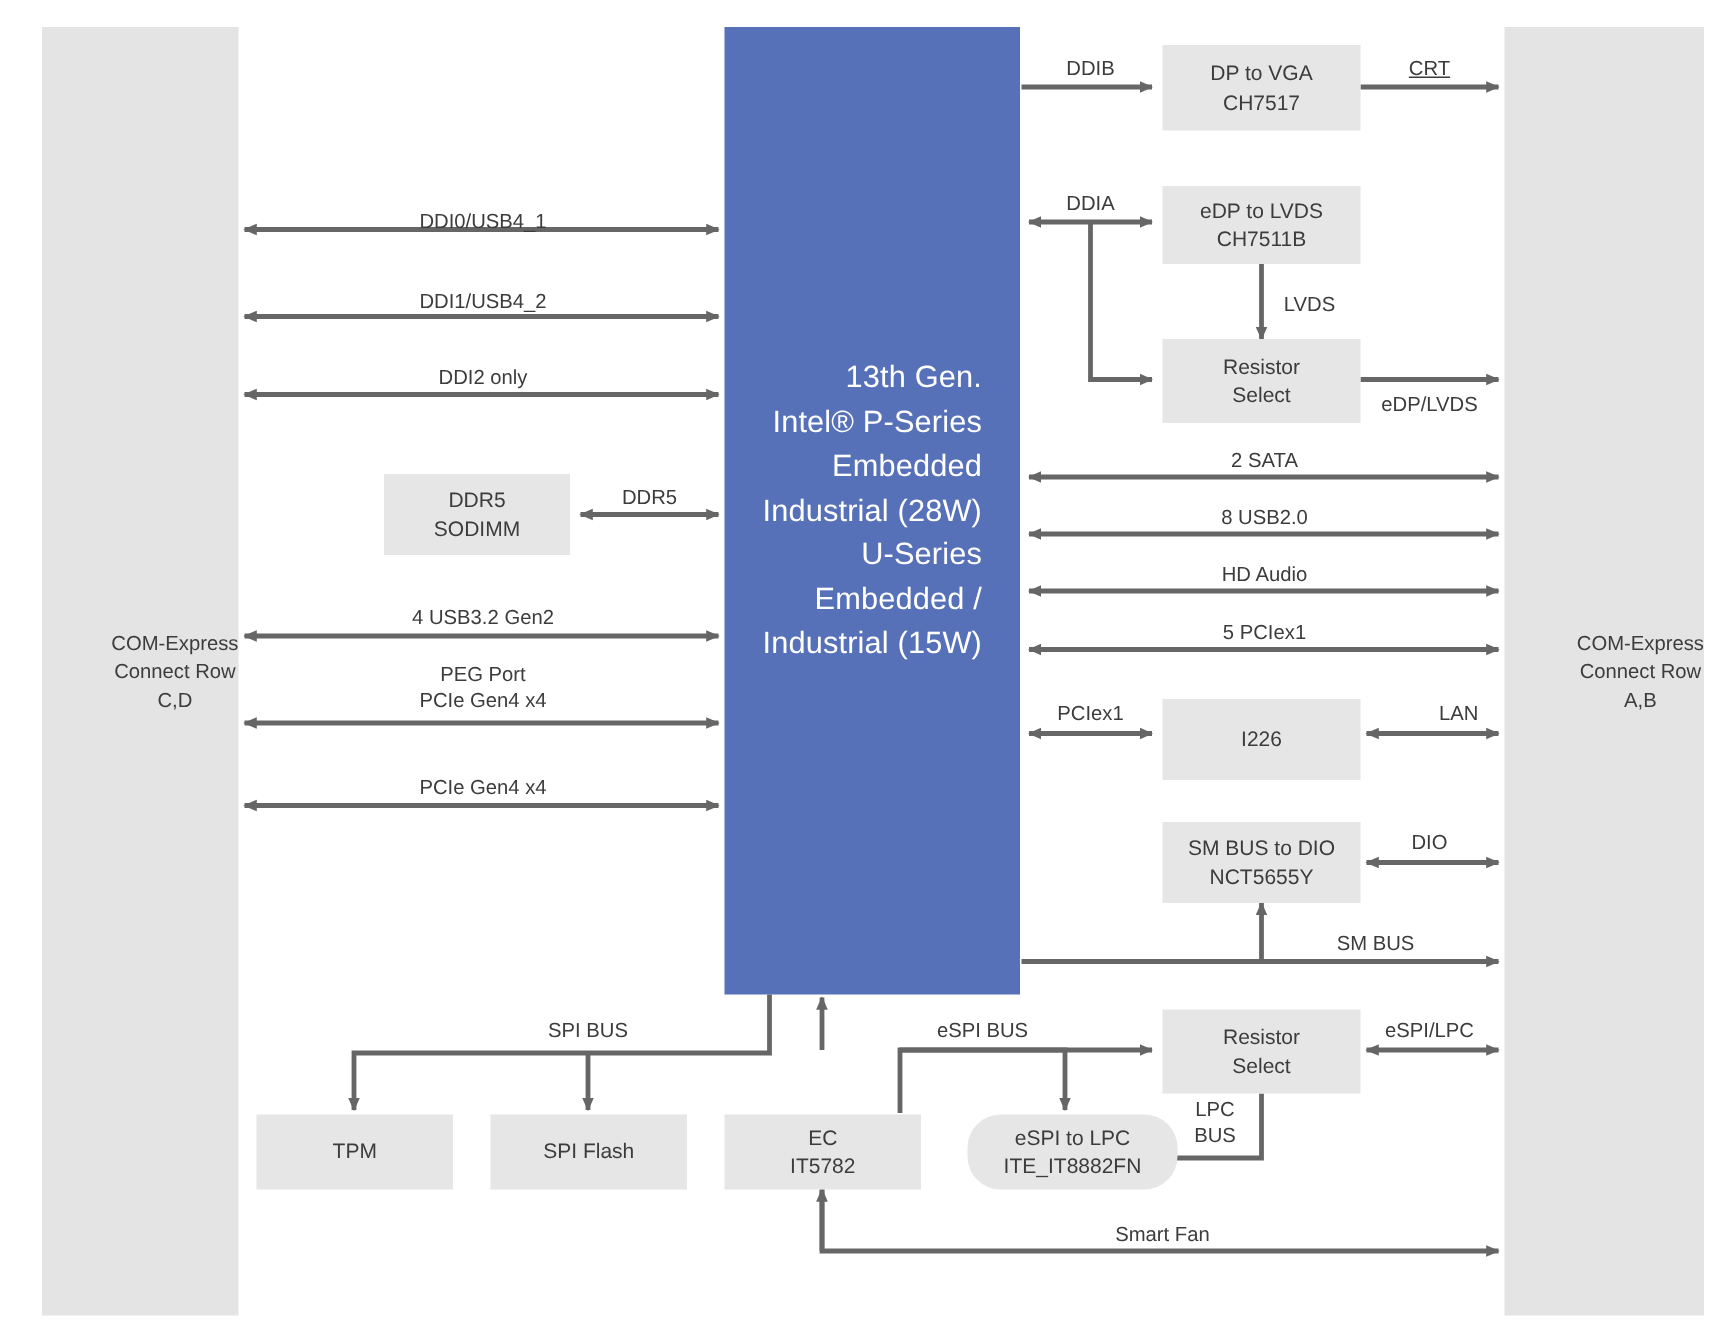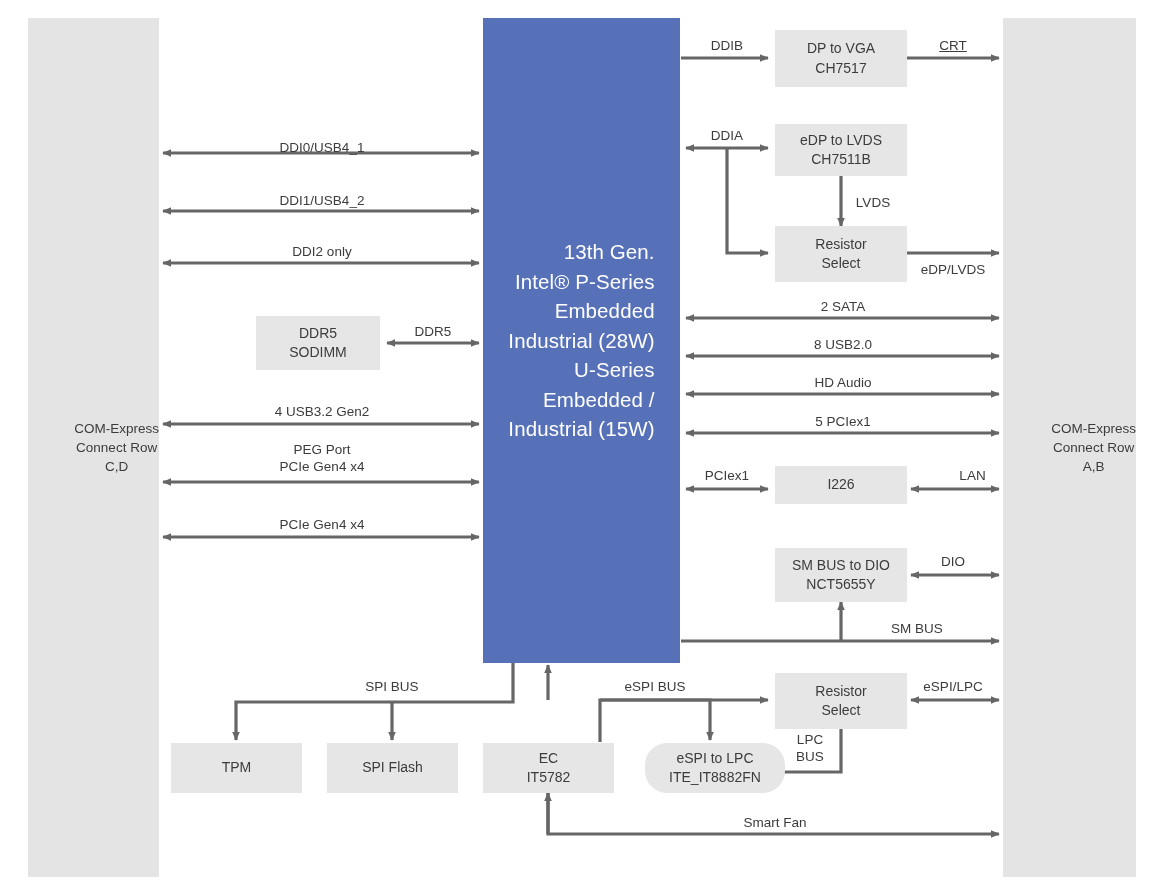--- a/index.html
+++ b/index.html
@@ -121,21 +121,21 @@
   <div class="blk" style="left:775px;top:226px;width:132px;height:56px;">
     <div class="btxt">Resistor
 Select</div>
   </div>
 
   <div class="blk" style="left:256px;top:316px;width:124px;height:54px;">
     <div class="btxt">DDR5
 SODIMM</div>
   </div>
 
-  <div class="blk" style="left:775px;top:466px;width:132px;height:38px;">
+  <div class="blk" style="left:775px;top:466px;width:132px;height:54px;">
     <div class="btxt">I226</div>
   </div>
 
   <div class="blk" style="left:775px;top:548px;width:132px;height:54px;">
     <div class="btxt">SM BUS to DIO
 NCT5655Y</div>
   </div>
 
   <div class="blk" style="left:775px;top:673px;width:132px;height:56px;">
     <div class="btxt">Resistor

